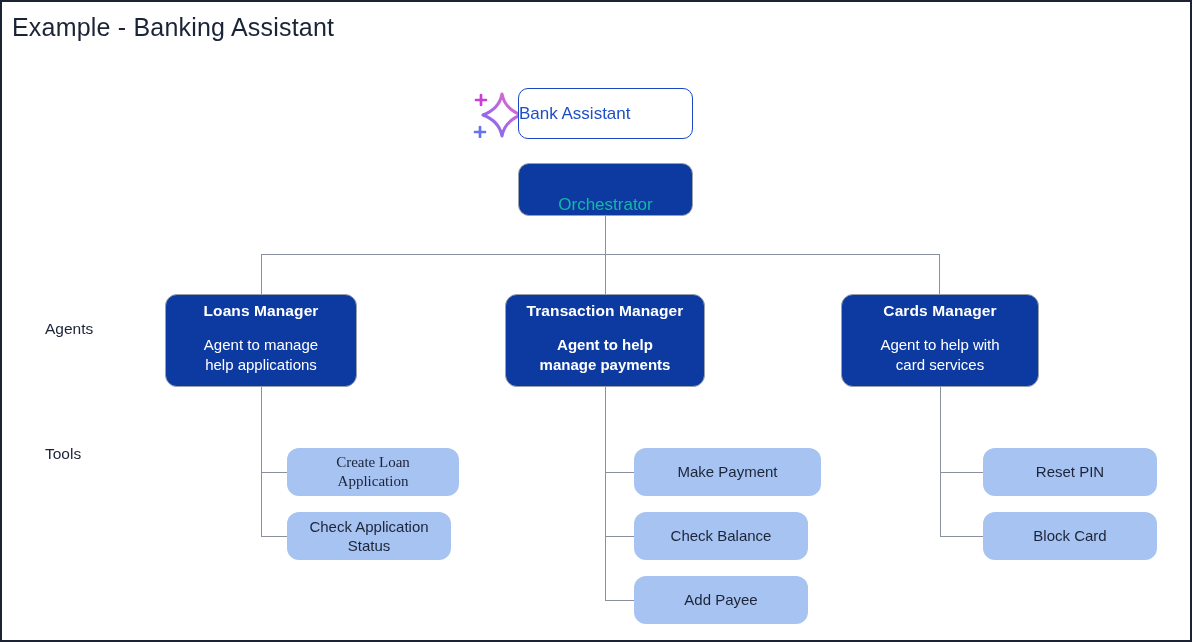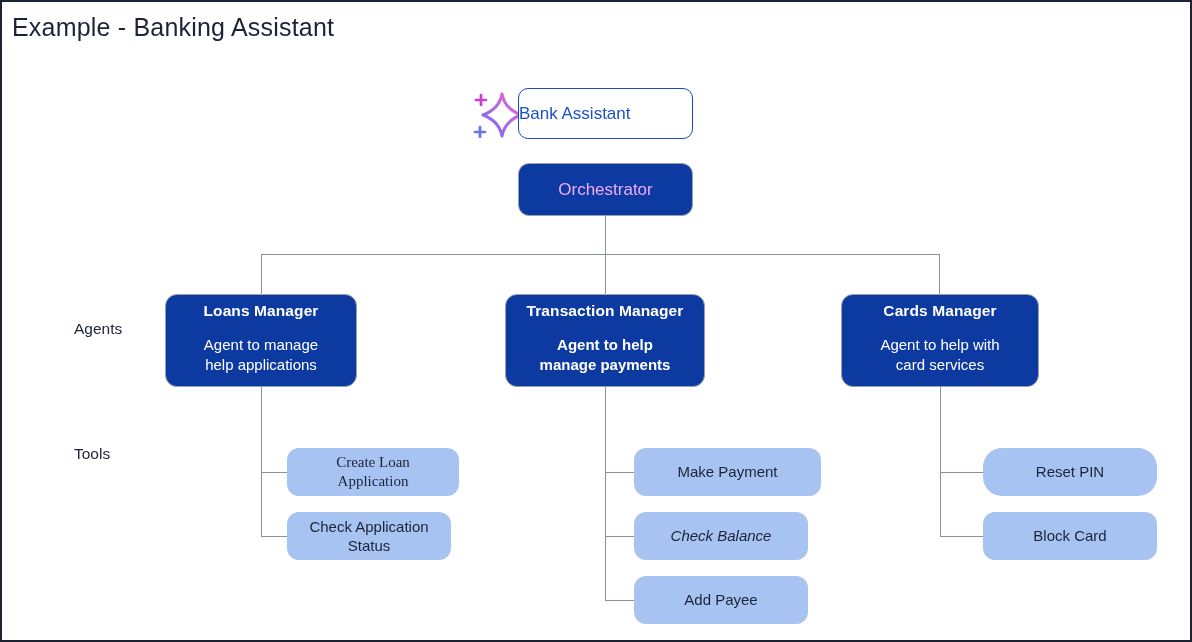--- a/index.html
+++ b/index.html
@@ -20,40 +20,40 @@
     position:absolute; left:516px; top:86px; width:175px; height:51px;
     background:#ffffff; border:1.5px solid #1b46c4; border-radius:10px;
     display:flex; align-items:center; justify-content:flex-start;
     color:#1d4fc8; font-size:17px; box-sizing:border-box;
   }
   .sparkle { position:absolute; left:466px; top:84px; }
 
   .orchestrator-node {
     position:absolute; left:516px; top:161px; width:175px; height:53px;
     background:#0d3aa0; border:1px solid #9aa1ae; border-radius:11px;
-    display:flex; align-items:center; justify-content:center;
-    color:#f0abfc; font-size:17px; box-sizing:border-box;
+    display:flex; align-items:flex-end; justify-content:center;
+    color:#14b8a6; font-size:17px; box-sizing:border-box;
   }
 
   .agent-node {
     position:absolute; top:292px; height:93px;
     background:#0d3aa0; border:1px solid #9aa1ae; border-radius:12px;
     color:#ffffff; text-align:center; box-sizing:border-box;
     display:flex; flex-direction:column; align-items:center; padding-top:7px;
   }
   .agent-title { font-size:15.5px; font-weight:700; letter-spacing:0.1px; }
   .agent-desc  { margin-top:15px; font-size:15px; line-height:1.32; }
 
   .tool-node {
     position:absolute; height:48px;
     background:#a6c3f2; border-radius:12px;
     color:#1c2438; font-size:15px; line-height:1.3; text-align:center;
     display:flex; align-items:center; justify-content:center; box-sizing:border-box;
   }
-  .row-label { position:absolute; left:43px; font-size:15.5px; color:#1b2337;margin-left:29px; }
+  .row-label { position:absolute; left:43px; font-size:15.5px; color:#1b2337; }
 </style>
 </head>
 <body>
 
 <div class="canvas">
 
   <div class="page-title">Example - Banking Assistant</div>
 
   <svg class="sparkle" width="56" height="52" viewBox="0 0 56 52">
     <defs>
@@ -114,27 +114,27 @@
   <div class="tool-node" style="left:285px; top:446px; width:172px;">
     <span style="max-width:104px;font-family:Liberation Serif, serif;">Create Loan Application</span>
   </div>
   <div class="tool-node" style="left:285px; top:510px; width:164px;">
     <span style="max-width:140px;">Check Application Status</span>
   </div>
 
   <div class="tool-node" style="left:632px; top:446px; width:187px;">
     <span>Make Payment</span>
   </div>
-  <div class="tool-node" style="left:632px; top:510px; width:174px;font-style:italic;">
+  <div class="tool-node" style="left:632px; top:510px; width:174px;">
     <span>Check Balance</span>
   </div>
   <div class="tool-node" style="left:632px; top:574px; width:174px;">
     <span>Add Payee</span>
   </div>
 
-  <div class="tool-node" style="left:981px; top:446px; width:174px;border-radius:19px;">
+  <div class="tool-node" style="left:981px; top:446px; width:174px;">
     <span>Reset PIN</span>
   </div>
   <div class="tool-node" style="left:981px; top:510px; width:174px;">
     <span>Block Card</span>
   </div>
 
 </div>
 
 </body></html>

